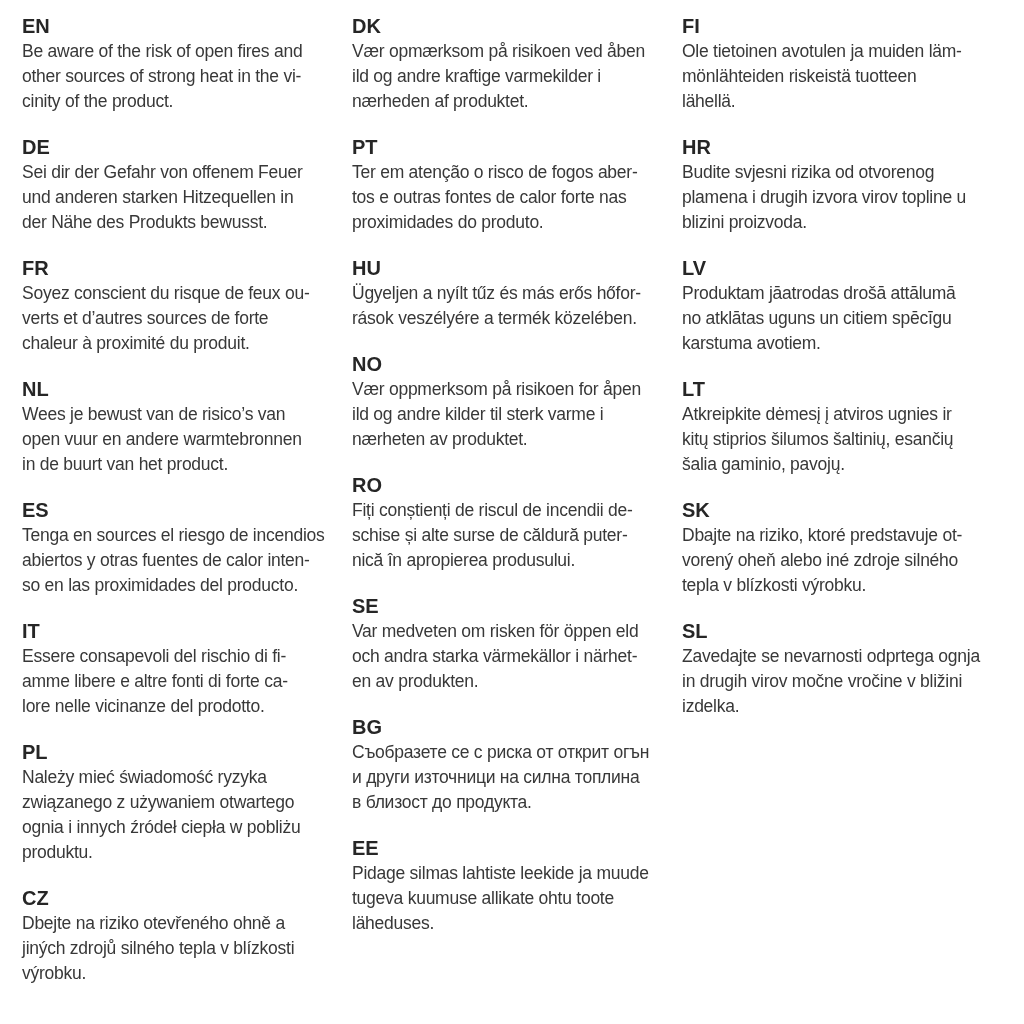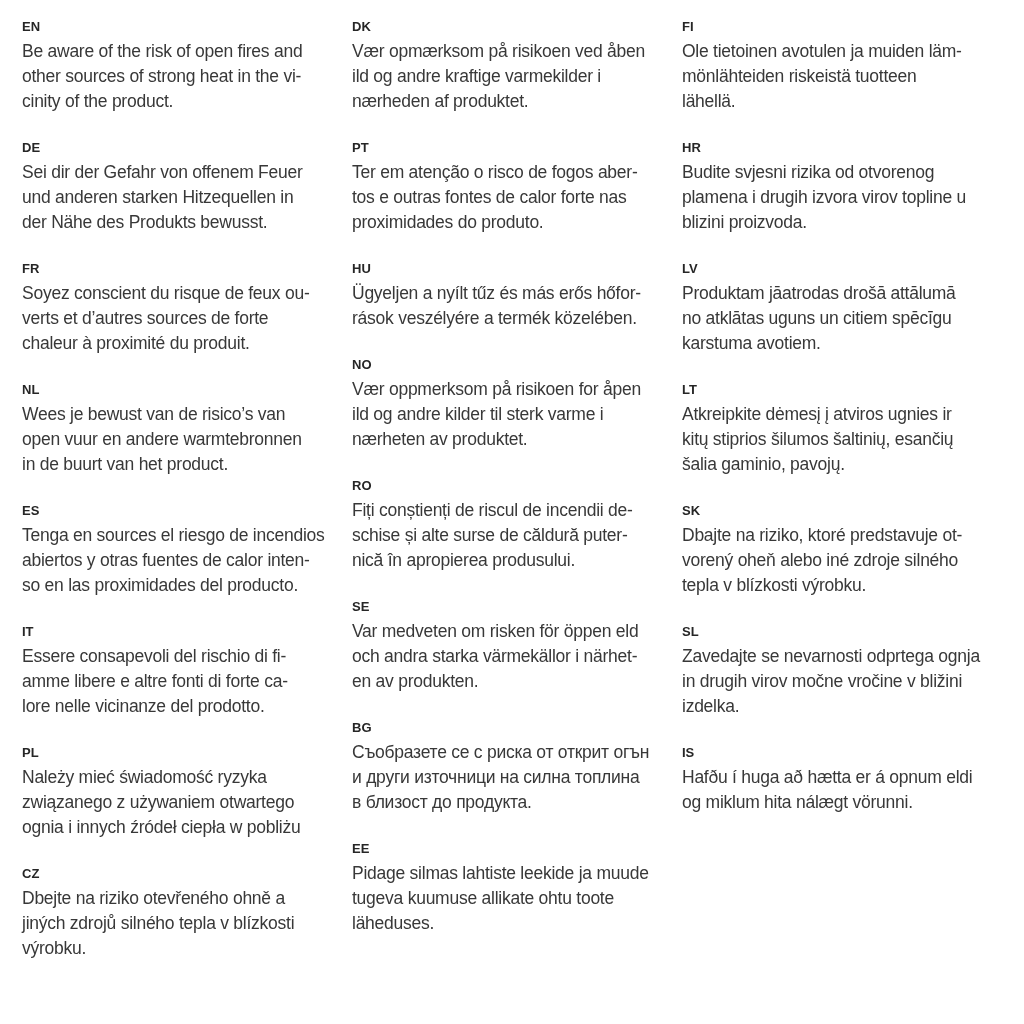--- a/index.html
+++ b/index.html
@@ -21,21 +21,21 @@
   }
   .col {
     flex: 0 0 315px;
     width: 315px;
   }
   .block {
     margin: 0 0 21px 0;
   }
   .code {
     margin: 0;
-    font-size: 13px;
+    font-size: 20px;
     line-height: 25px;
     font-weight: bold;
     color: #262626;
   }
   .line {
     font-size: 17.5px;
     line-height: 25px;
     color: #383838;
     letter-spacing: -0.25px;
     white-space: nowrap;
@@ -80,20 +80,21 @@
         <h2 class="code">IT</h2>
         <div class="line">Essere consapevoli del rischio di fi-</div>
         <div class="line">amme libere e altre fonti di forte ca-</div>
         <div class="line">lore nelle vicinanze del prodotto.</div>
       </section>
       <section class="block">
         <h2 class="code">PL</h2>
         <div class="line">Należy mieć świadomość ryzyka</div>
         <div class="line">związanego z używaniem otwartego</div>
         <div class="line">ognia i innych źródeł ciepła w pobliżu</div>
+        <div class="line">produktu.</div>
       </section>
       <section class="block">
         <h2 class="code">CZ</h2>
         <div class="line">Dbejte na riziko otevřeného ohně a</div>
         <div class="line">jiných zdrojů silného tepla v blízkosti</div>
         <div class="line">výrobku.</div>
       </section>
     </div>
   <div class="col">
       <section class="block">
@@ -174,19 +175,14 @@
         <div class="line">Dbajte na riziko, ktoré predstavuje ot-</div>
         <div class="line">vorený oheň alebo iné zdroje silného</div>
         <div class="line">tepla v blízkosti výrobku.</div>
       </section>
       <section class="block">
         <h2 class="code">SL</h2>
         <div class="line">Zavedajte se nevarnosti odprtega ognja</div>
         <div class="line">in drugih virov močne vročine v bližini</div>
         <div class="line">izdelka.</div>
       </section>
-      <section class="block">
-        <h2 class="code">IS</h2>
-        <div class="line">Hafðu í huga að hætta er á opnum eldi</div>
-        <div class="line">og miklum hita nálægt vörunni.</div>
-      </section>
     </div>
 </div>
 
 </body></html>

